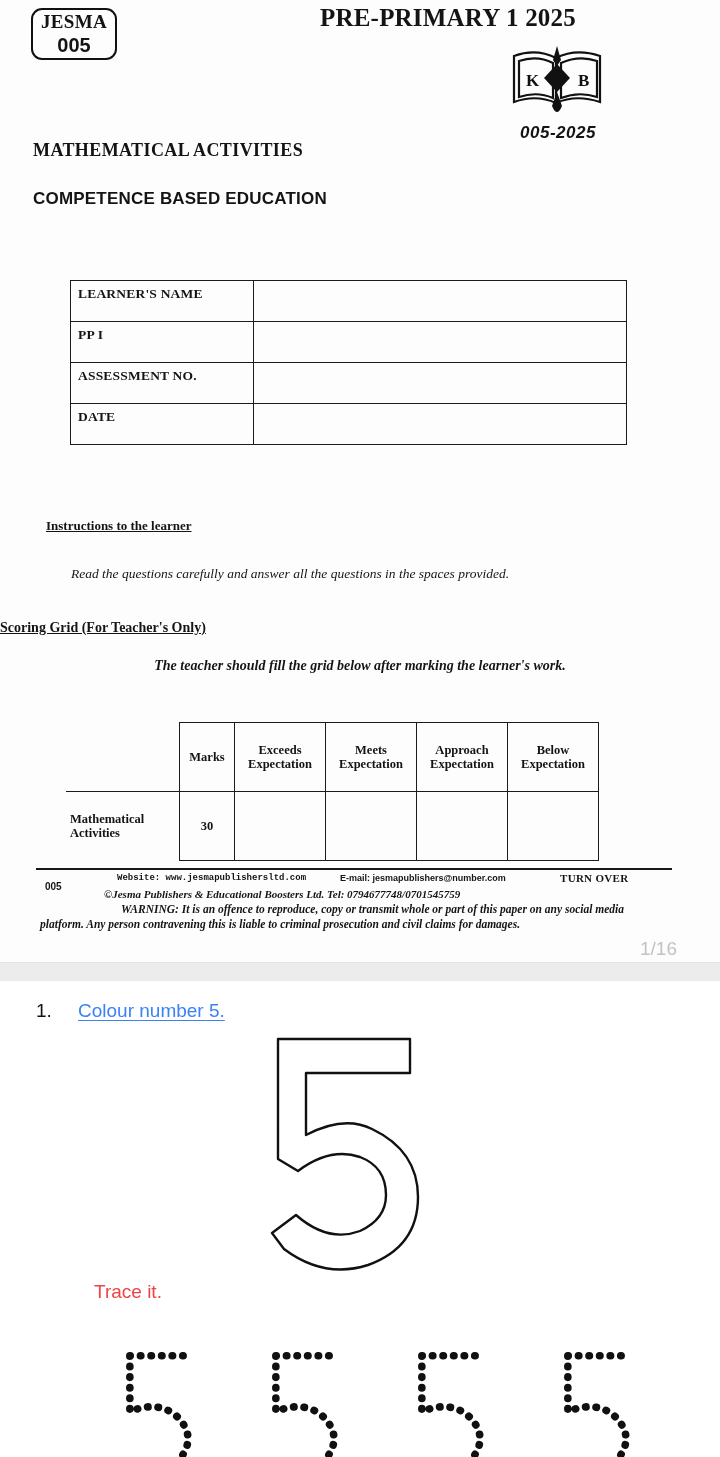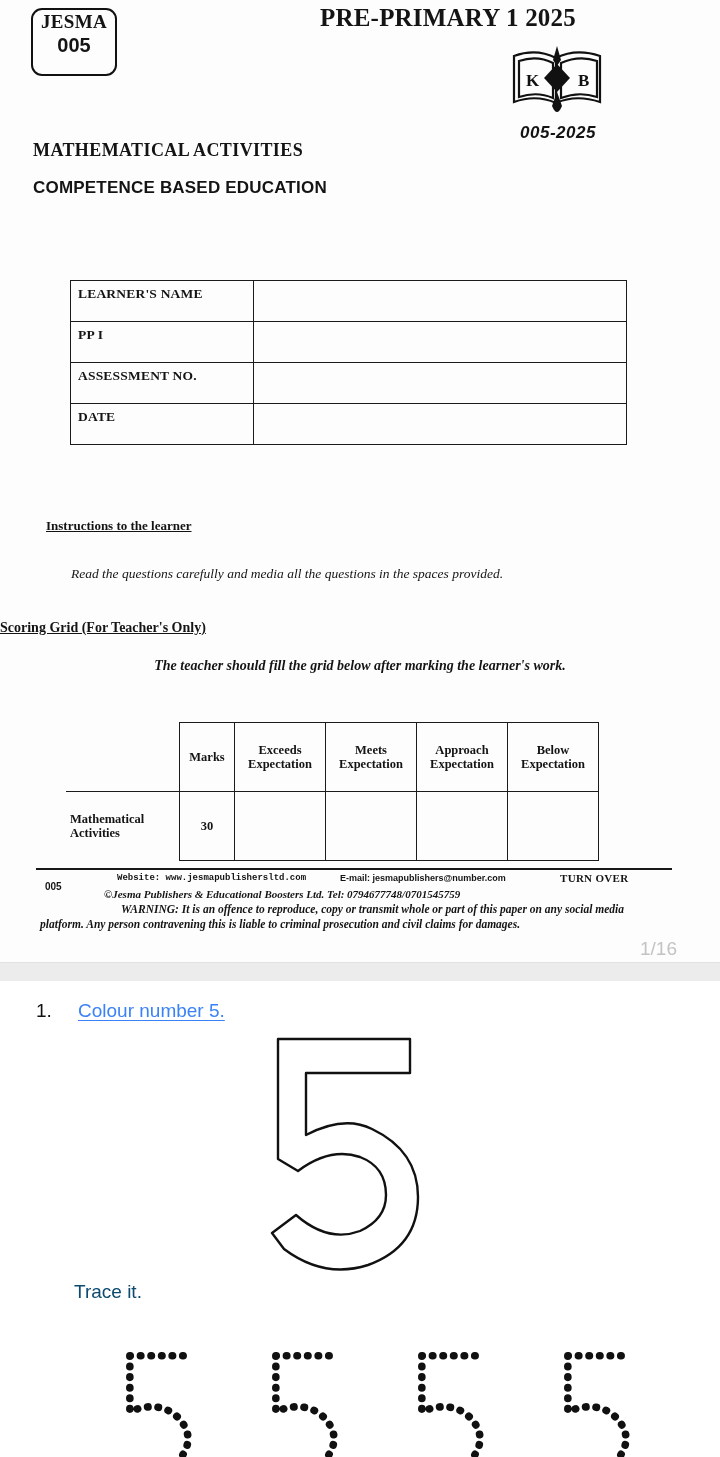--- a/index.html
+++ b/index.html
@@ -39,21 +39,21 @@
     width: 720px;
     height: 476px;
     background: #ffffff;
     overflow: hidden;
   }
 
   
   .jesma-box {
     position: absolute;
     left: 31px; top: 8px;
-    width: 86px; height: 68px;
+    width: 86px; height: 52px;
     border: 2px solid #111;
     border-radius: 11px;
     text-align: center;
     box-sizing: border-box;
     padding-top: 1px;
   }
   .jesma-box .j-name {
     font-family: "Liberation Serif", serif;
     font-weight: bold;
     font-size: 19px;
@@ -97,21 +97,21 @@
   .subject-title {
     position: absolute;
     left: 33px; top: 140px;
     font-family: "Liberation Serif", serif;
     font-weight: bold;
     font-size: 18px;
     letter-spacing: 0.4px;
   }
   .cbe-title {
     position: absolute;
-    left: 33px; top: 178px;
+    left: 33px; top: 189px;
     font-family: "Liberation Sans", sans-serif;
     font-weight: bold;
     font-size: 17px;
     letter-spacing: 0.2px;
   }
 
   
   .learner-table {
     position: absolute;
     left: 70px; top: 280px;
@@ -288,24 +288,24 @@
     color: #3b82f6;
     text-decoration: underline;
     text-underline-offset: 3px;
   }
   .big-five {
     position: absolute;
     left: 232px; top: 48px;
   }
   .trace-label {
     position: absolute;
-    left: 74px; top: 300px;
+    left: 94px; top: 300px;
     font-family: "Liberation Sans", sans-serif;
     font-size: 19px;
-    color: #0c4a6e;
+    color: #ef4444;
   }
   .trace-row {
     position: absolute;
     left: 106px; top: 368px;
     width: 560px;
     height: 110px;
   }
   .trace-item {
     position: absolute;
     top: 0;
@@ -362,21 +362,21 @@
       <td class="val"></td>
     </tr>
     <tr>
       <td class="lbl">DATE</td>
       <td class="val"></td>
     </tr>
   </tbody>
     </table>
 
   <div class="instr-head">Instructions to the learner</div>
-  <div class="instr-body">Read the questions carefully and media all the questions in the spaces provided.</div>
+  <div class="instr-body">Read the questions carefully and answer all the questions in the spaces provided.</div>
   <div class="grid-head">Scoring Grid (For Teacher's Only)</div>
   <div class="grid-sub">The teacher should  fill the grid below after marking the learner's work.</div>
 
   <table class="score-table">
     <tbody>
         <tr class="r-head">
       <th class="corner col-subject"></th>
       <th class="col-marks">Marks</th>
       <th class="col-exp">Exceeds Expectation</th>
       <th class="col-exp">Meets Expectation</th>

